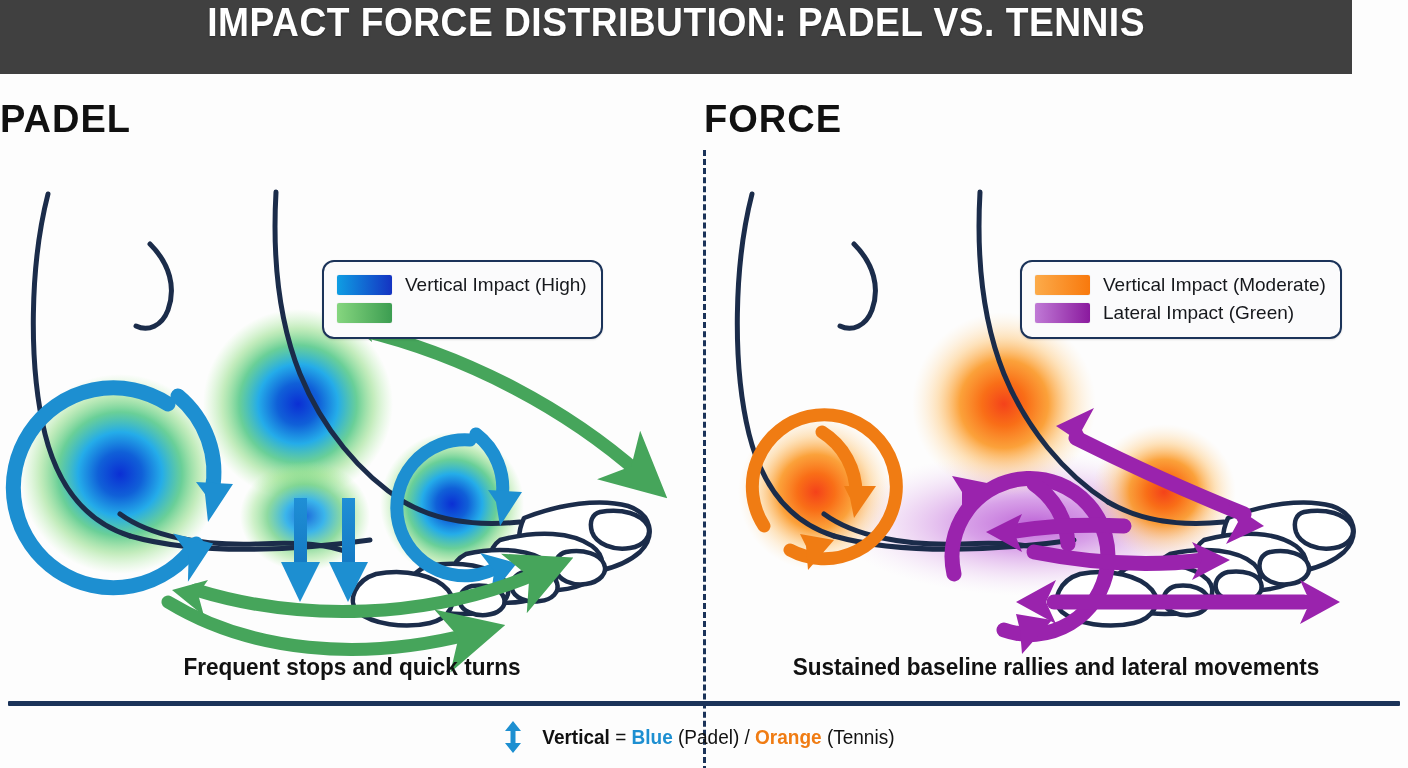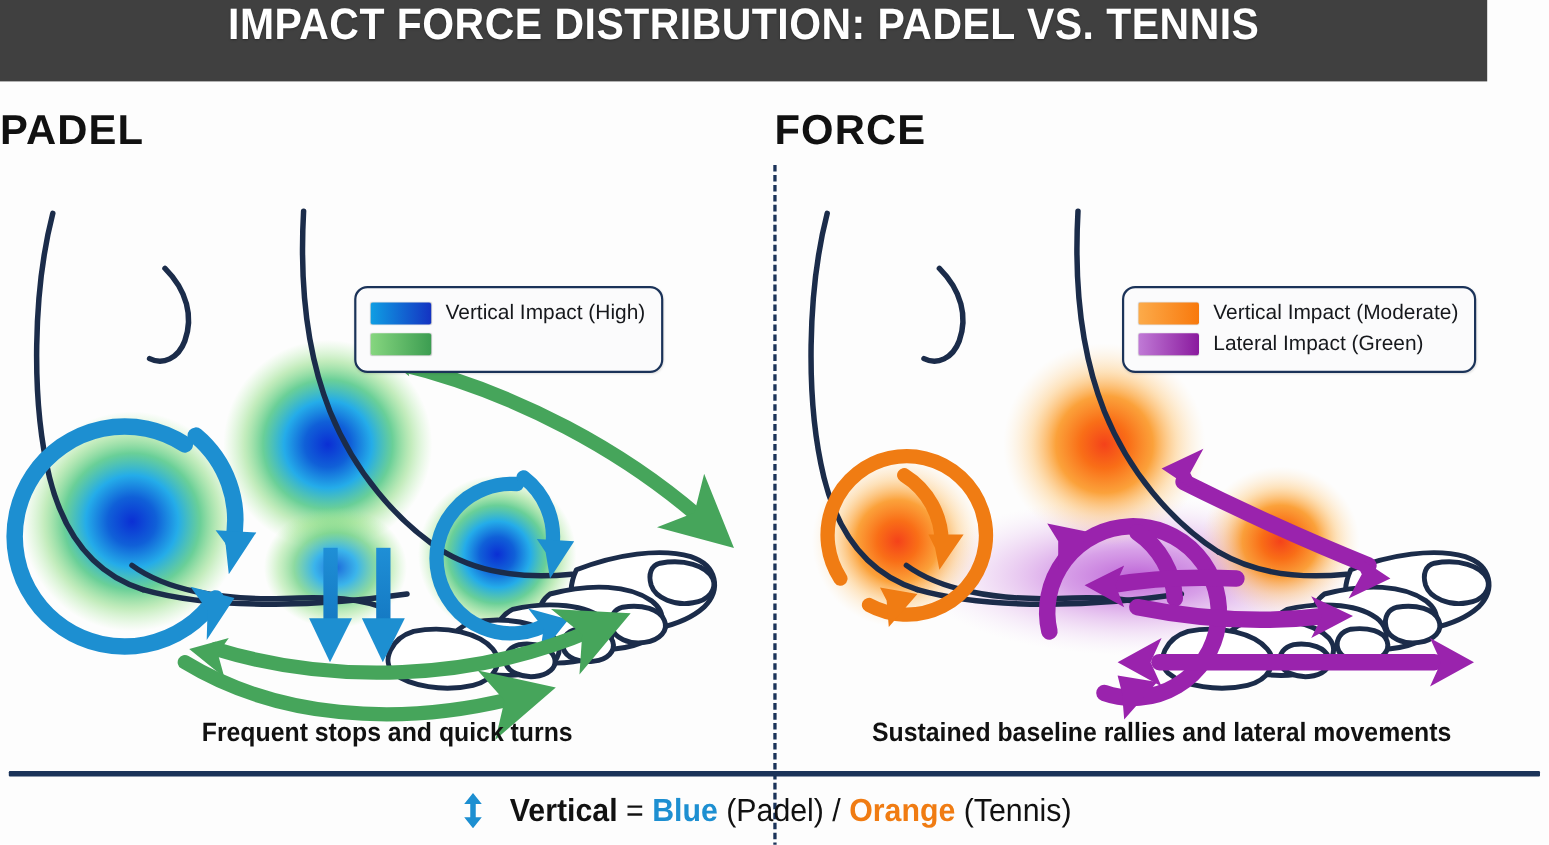--- a/index.html
+++ b/index.html
@@ -79,21 +79,21 @@
     font-size:24px;font-weight:bold;color:#111111;
     transform:scaleX(.94);
     white-space:nowrap;
   }
 
   
   .footerkey{
     position:absolute;left:0;top:706px;width:1408px;height:62px;
     display:flex;align-items:center;justify-content:center;gap:52px;
   }
-  .keyitem{display:flex;align-items:center;font-size:29px;color:#111111;white-space:nowrap;}
+  .keyitem{display:flex;align-items:center;font-size:20px;color:#111111;white-space:nowrap;}
   .keyicon{margin-right:11px;display:flex;align-items:center;}
   .kw-bold{font-weight:bold;}
   .kw-blue{color:#1d8fd1;font-weight:bold;}
   .kw-orange{color:#f07c13;font-weight:bold;}
   .kw-green{color:#46a55b;font-weight:bold;}
   .kw-purple{color:#8e2195;font-weight:bold;}
   .kw-plain{color:#111111;}
   .keytext{transform:scaleX(.95);}
 
   svg{display:block;}

